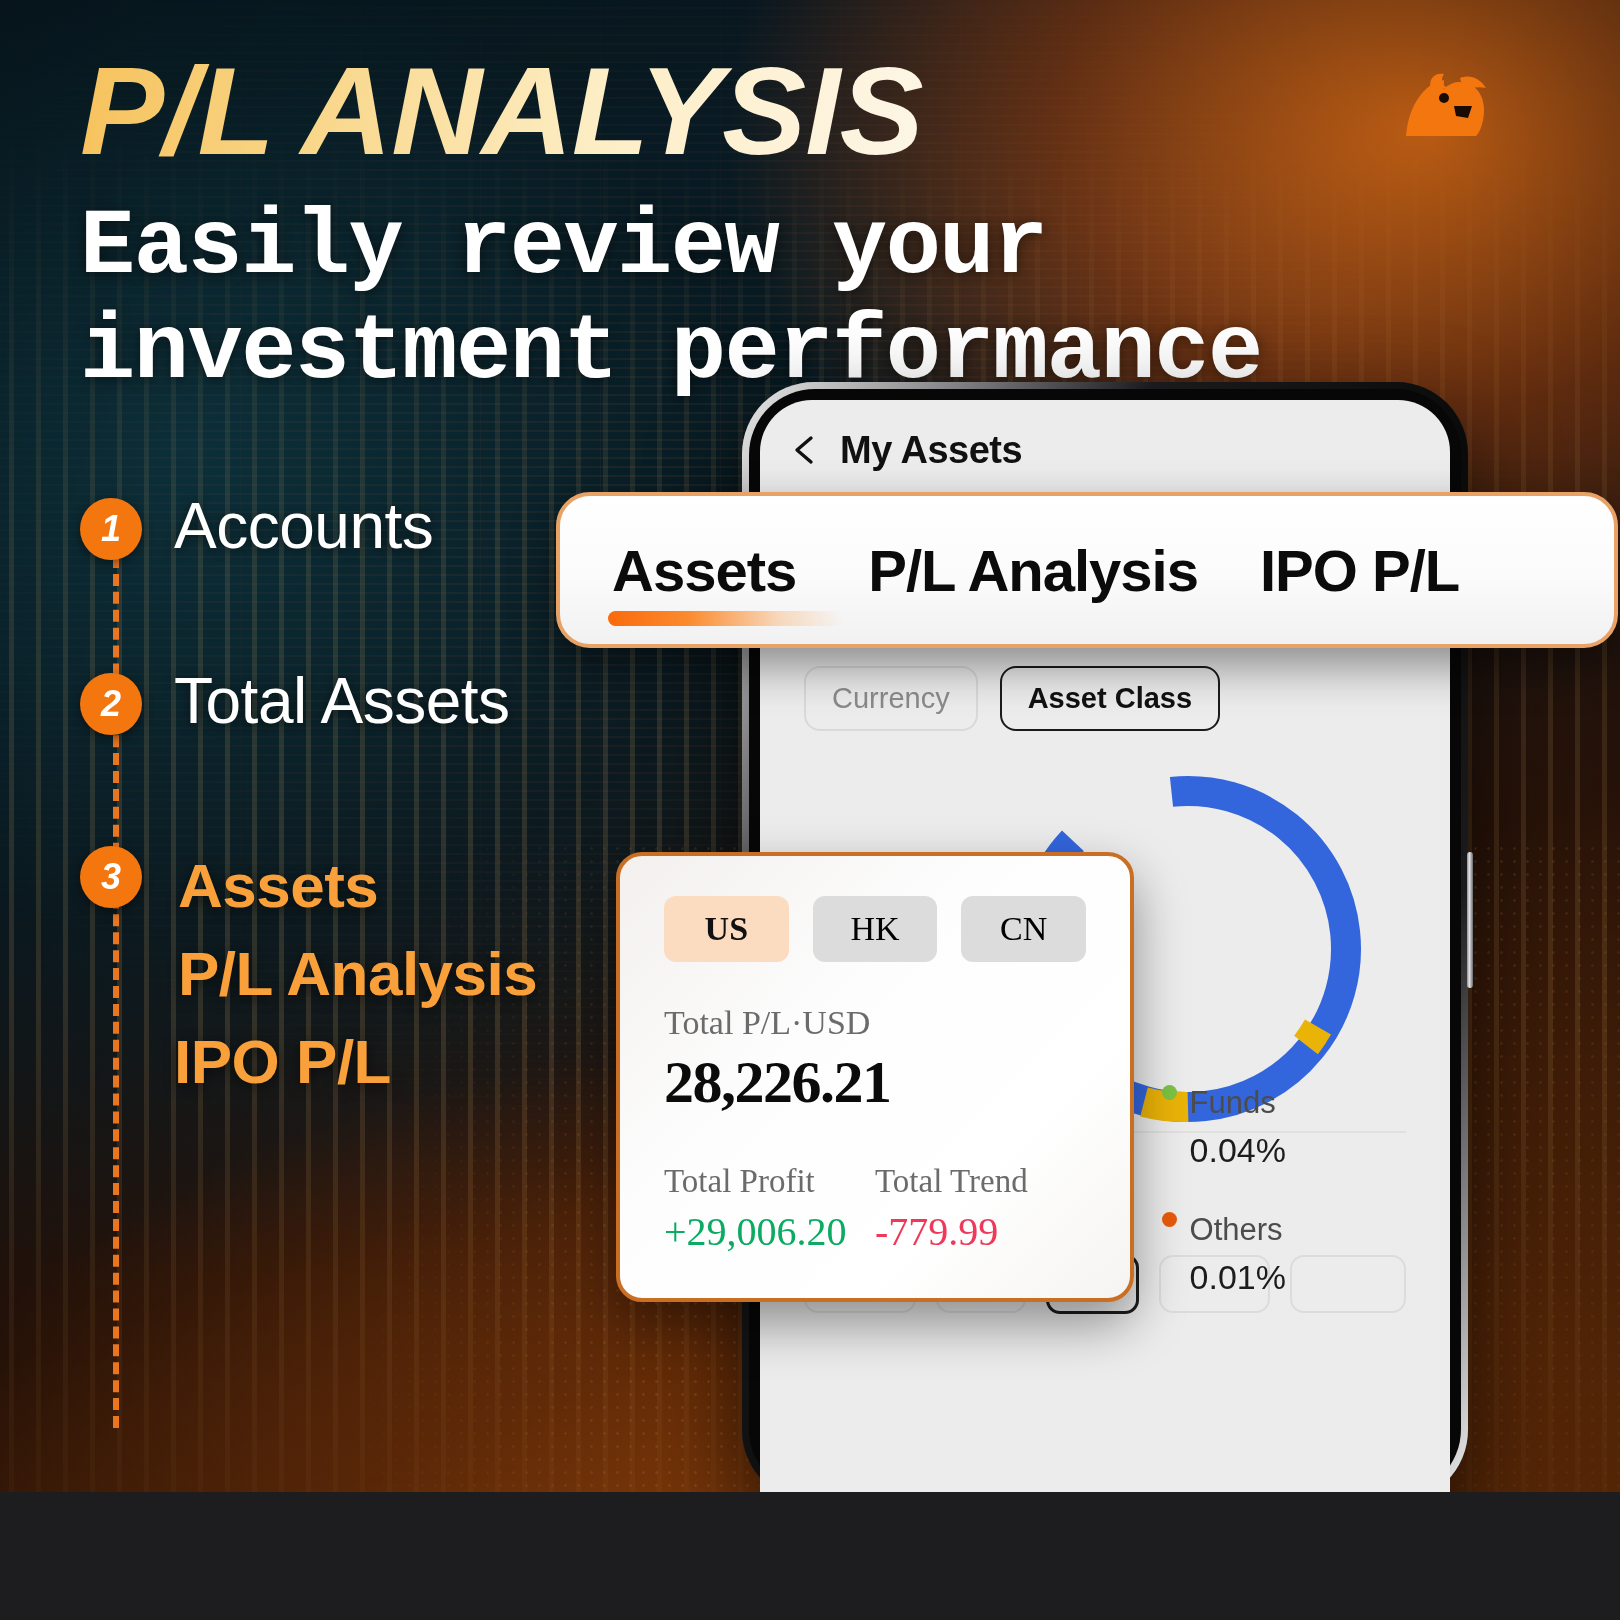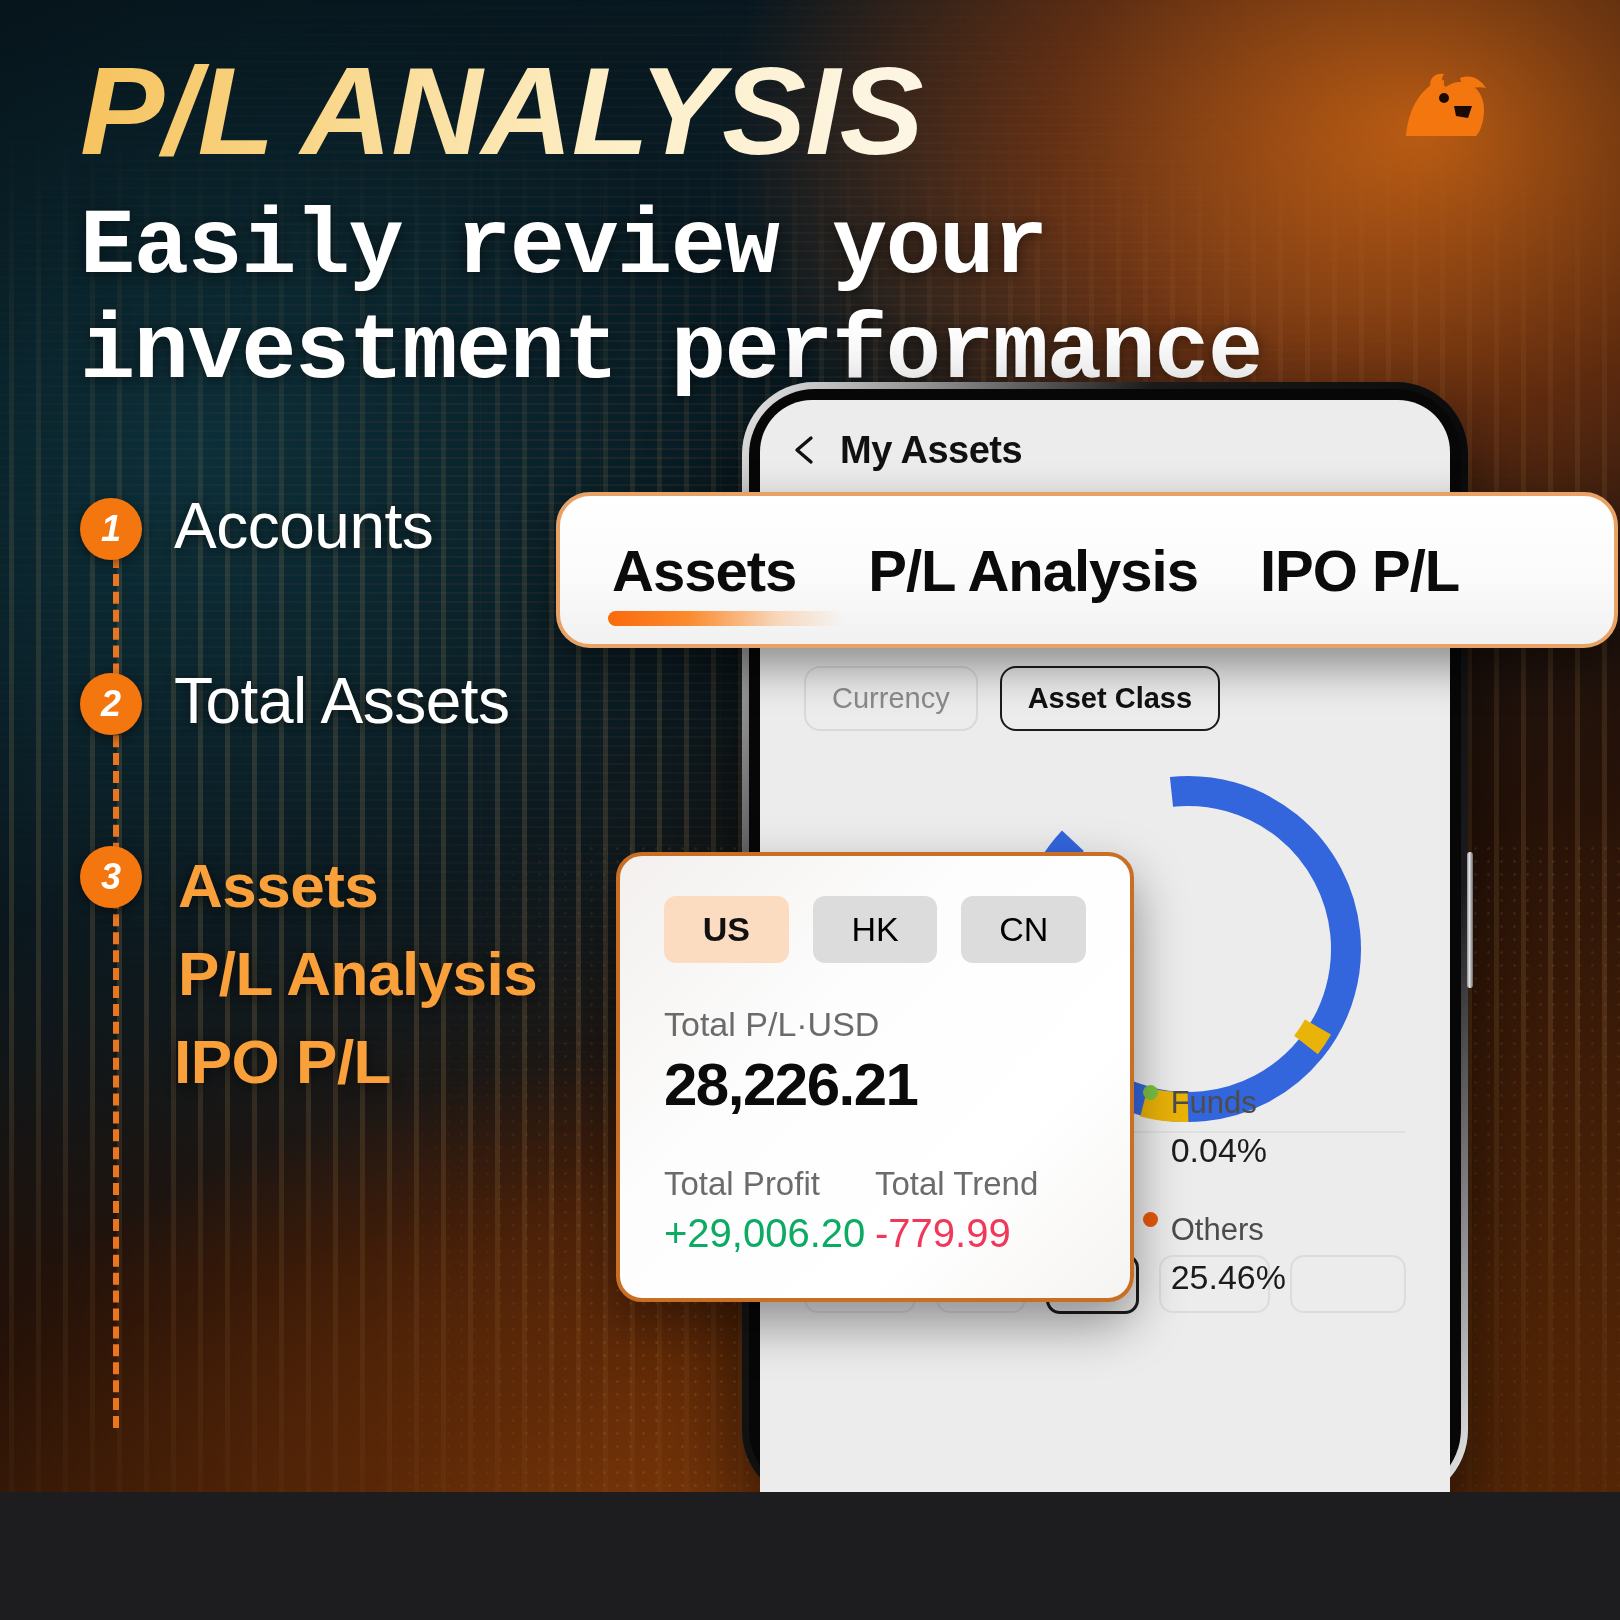--- a/index.html
+++ b/index.html
@@ -136,21 +136,21 @@
   .tab{position:relative;font-size:58px;color:#0b0b0b;letter-spacing:-1px;white-space:nowrap;font-weight:500;}
   .tab.t1{font-weight:bold;margin-right:72px;}
   .tab.t2{font-weight:bold;margin-right:62px;}
   .tab.t3{font-weight:bold;}
   .tab-underline{position:absolute;left:-4px;bottom:-22px;width:236px;height:15px;border-radius:8px;
     background:linear-gradient(90deg,#f96a0c 0%,#fb8b2e 34%,rgba(251,160,80,.35) 72%,rgba(255,255,255,0) 100%);}
 
   
   .plcard{position:absolute;left:616px;top:852px;width:518px;height:450px;border-radius:26px;
     background:linear-gradient(135deg,#f3f0ee 0%,#fdfdfd 38%,#ffffff 72%,#f6f4f2 100%);
-    border:4px solid #c96f24;box-shadow:0 22px 52px rgba(0,0,0,.40);padding:40px 44px;box-sizing:border-box;}
+    border:4px solid #c96f24;box-shadow:0 22px 52px rgba(0,0,0,.40);padding:40px 44px;box-sizing:border-box;font-family:Liberation Serif, serif;}
   .mkt-tabs{display:flex;gap:24px;}
   .mkt{padding:14px 0;width:130px;text-align:center;border-radius:12px;font-size:34px;background:#dcdcdc;color:#000000;}
   .mkt.sel{background:#fbdcc0;color:#111;font-weight:bold;}
   .pl-label{margin-top:42px;font-size:34px;color:#6b6b6b;}
   .pl-amt{margin-top:6px;font-size:60px;font-weight:bold;color:#0b0b0b;letter-spacing:-1.5px;}
   .pl-row{display:flex;margin-top:46px;}
   .pl-col{flex:1;}
   .pl-col .k{font-size:33px;color:#6b6b6b;}
   .pl-col .v{font-size:40px;margin-top:8px;font-weight:500;}
   .pl-col .v.up{color:#0bab63;}
@@ -279,21 +279,21 @@
                 <span class="dot" style="background:#7cc243"></span>
                 <span>Funds</span>
               </div>
               <div class="leg-val">0.04%</div>
             </div>
             <div class="leg">
               <div class="leg-top">
                 <span class="dot" style="background:#e8590c"></span>
                 <span>Others</span>
               </div>
-              <div class="leg-val">25.46%</div>
+              <div class="leg-val">0.01%</div>
             </div>
           </div>
         </div>
       </div>
 
       <div class="divider"></div>
 
       <div class="sect2">
         <div class="sect-head">
           <span class="sect-title">Trend Analysis</span>

